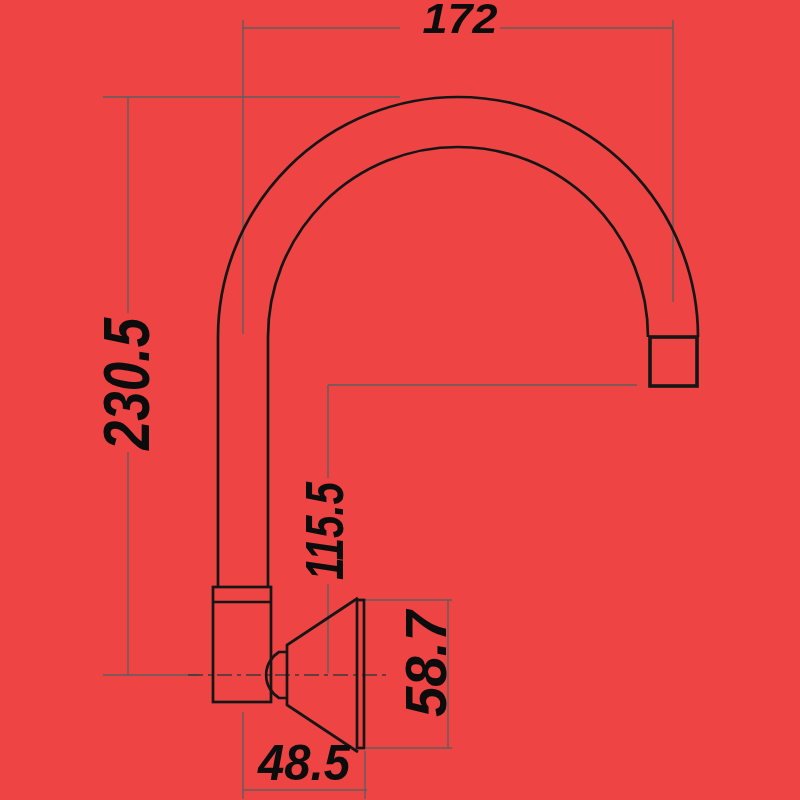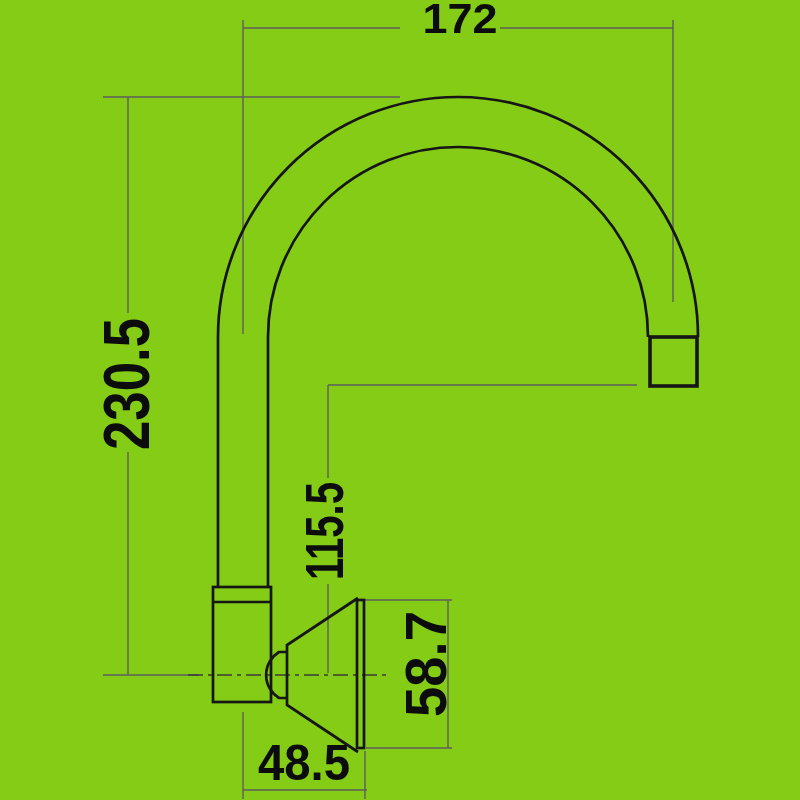--- a/index.html
+++ b/index.html
@@ -4,22 +4,23 @@
 <style>
   html, body {
     margin: 0;
     padding: 0;
     background: #ffffff;
   }
   .canvas {
     position: relative;
     width: 800px;
     height: 800px;
-    background: #84cc16;
+    background: #ef4444;
     overflow: hidden;
+    font-style: italic;
   }
   svg {
     display: block;
   }
   .dim-label {
     font-family: "Liberation Sans", sans-serif;
     font-weight: 700;
     fill: #0c0c0c;
   }
   .dimline {

